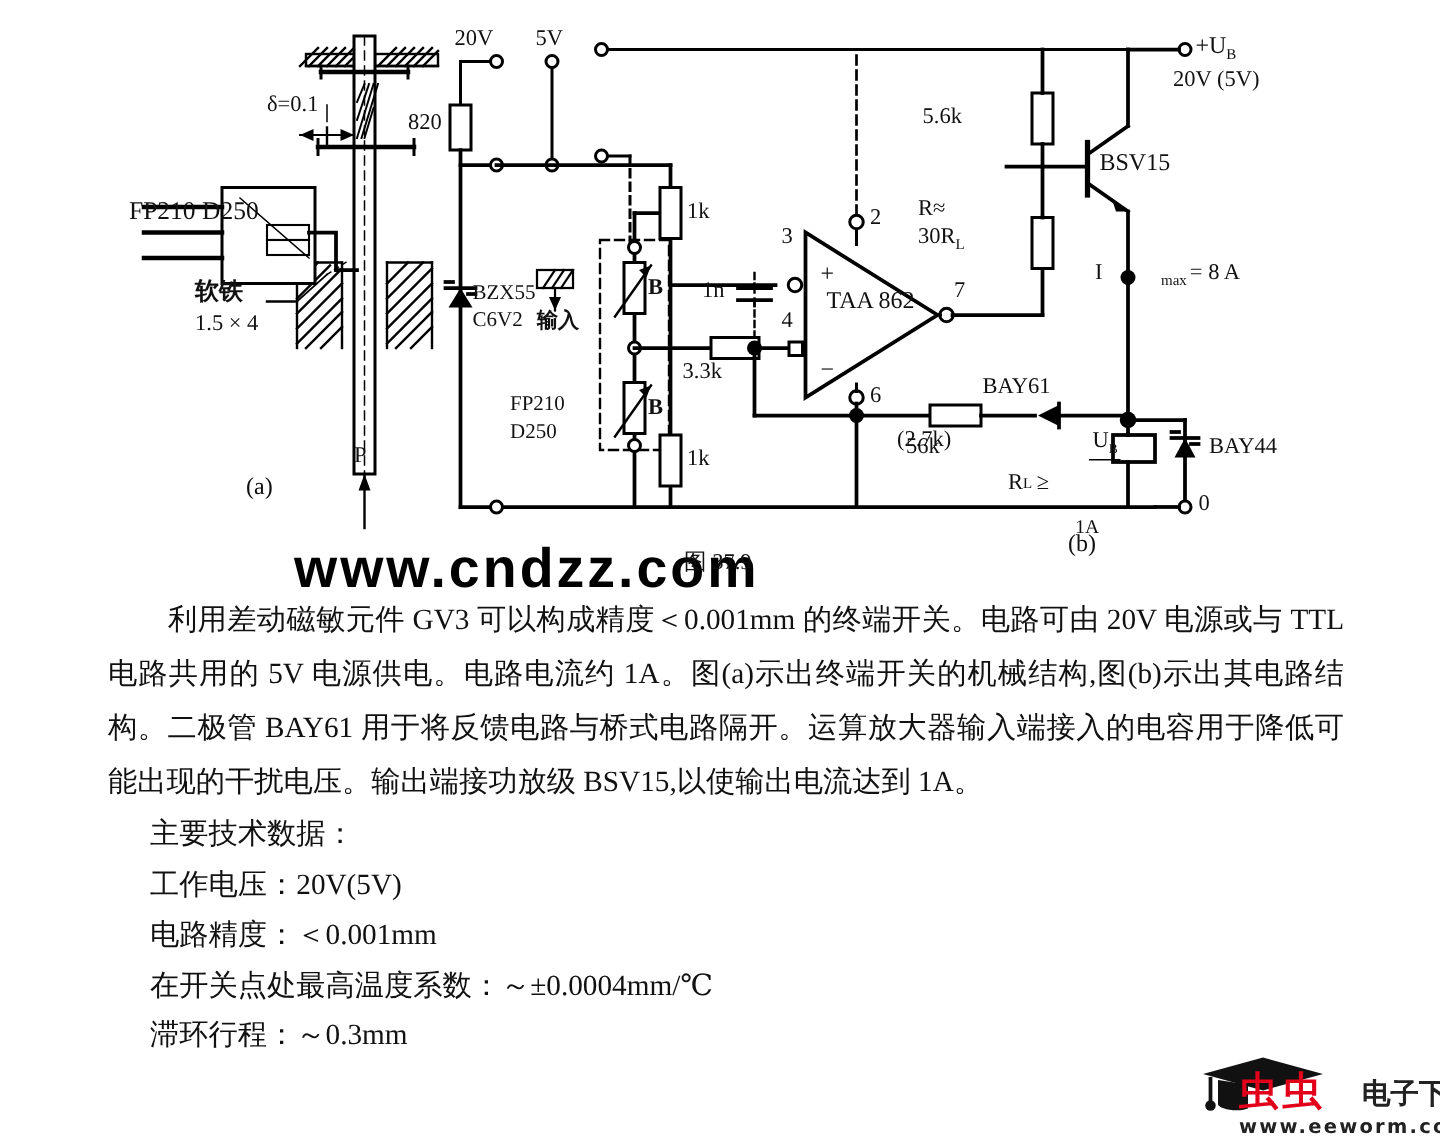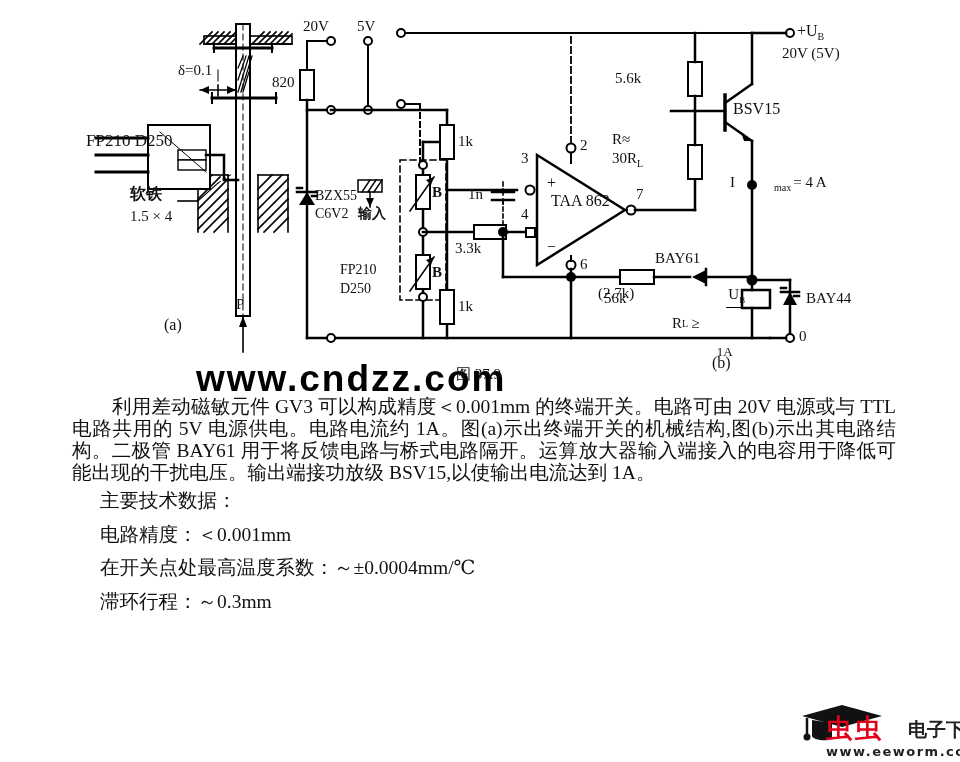--- a/index.html
+++ b/index.html
@@ -37,21 +37,21 @@
   }
 
   
   #body-text{
     position:absolute;
     left:72px;top:396px;
     width:824px;
   }
   .para{
     font-size:19.5px;
-    line-height:22px;
+    line-height:36px;
     text-align:justify;
     text-justify:inter-character;
     text-indent:40px;
     margin:0;
     font-family:"Liberation Serif","DejaVu Serif",serif;
   }
   .speclist{margin:0;padding:0;list-style:none;}
   .speclist li{
     font-size:19.5px;
     line-height:33.5px;
@@ -372,21 +372,21 @@
     </div>
 
     <div class="lbl" style="position:absolute;left:733px;top:100px;font-size:16px;white-space:nowrap;">BSV15</div>
 
     <div style="position:absolute;left:797px;top:22px;font-size:16px;white-space:nowrap;font-family:'Liberation Serif',serif;">
       <span>+U</span><sub style="font-size:10px;">B</sub>
     </div>
     <div class="lbl" style="position:absolute;left:782px;top:45px;font-size:15px;white-space:nowrap;">20V (5V)</div>
 
     <div style="position:absolute;left:730px;top:174px;font-size:15px;white-space:nowrap;font-family:'Liberation Serif',serif;">
-      <span>I</span><sub style="font-size:10px;margin-left:39px;">max</sub><span style="margin-left:2px;">= 4 A</span>
+      <span>I</span><sub style="font-size:10px;margin-left:39px;">max</sub><span style="margin-left:2px;">= 8 A</span>
     </div>
 
     <div class="lbl" style="position:absolute;left:604px;top:250px;font-size:15px;margin-top:40px;">56k</div>
     <div class="lbl" style="position:absolute;left:598px;top:285px;font-size:15px;white-space:nowrap;">(2.7k)</div>
 
     <div class="lbl" style="position:absolute;left:655px;top:250px;font-size:15px;white-space:nowrap;">BAY61</div>
     <div class="lbl" style="position:absolute;left:806px;top:290px;font-size:15px;white-space:nowrap;">BAY44</div>
 
     <div style="position:absolute;left:672px;top:288px;font-size:15px;white-space:nowrap;display:flex;align-items:center;font-family:'Liberation Serif',serif;">
       <span>R</span>
@@ -404,20 +404,21 @@
 
     <div class="wm">www.cndzz.com</div>
     <div class="figcap">图 37.9</div>
   </div>
 
   <div id="body-text">
     <p class="para">利用差动磁敏元件 GV3 可以构成精度＜0.001mm 的终端开关。电路可由 20V 电源或与 TTL 电路共用的 5V 电源供电。电路电流约 1A。图(a)示出终端开关的机械结构,图(b)示出其电路结构。二极管 BAY61 用于将反馈电路与桥式电路隔开。运算放大器输入端接入的电容用于降低可能出现的干扰电压。输出端接功放级 BSV15,以使输出电流达到 1A。</p>
 
     <ul class="speclist">
       <li>主要技术数据：</li>
+      <li>工作电压：20V(5V)</li>
       <li>电路精度：＜0.001mm</li>
       <li>在开关点处最高温度系数：～±0.0004mm/℃</li>
       <li>滞环行程：～0.3mm</li>
     </ul>
   </div>
 
   <div id="logo">
     <svg width="86" height="42" viewBox="0 0 86 42" style="position:absolute;left:0;top:0;">
       <path d="M44 2 L84 13 L44 24 L4 13 Z" fill="#111"></path>
       <path d="M14 17 L14 33 C14 36 26 39 34 36 L34 20 Z" fill="#111"></path>

